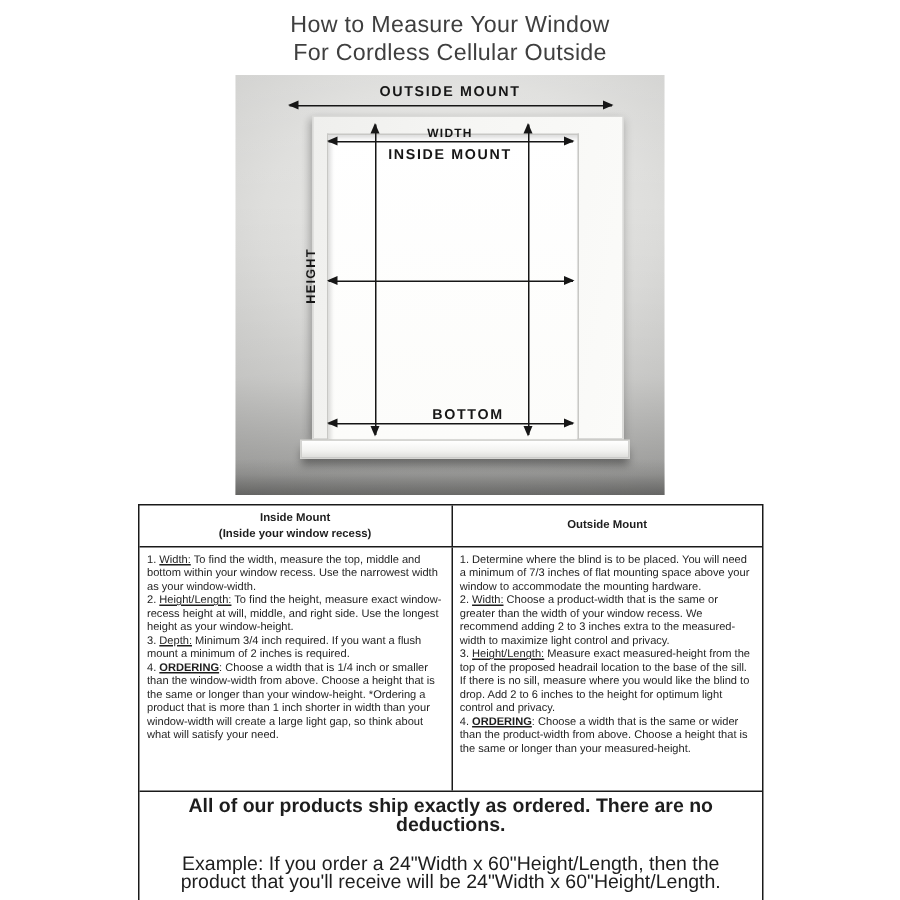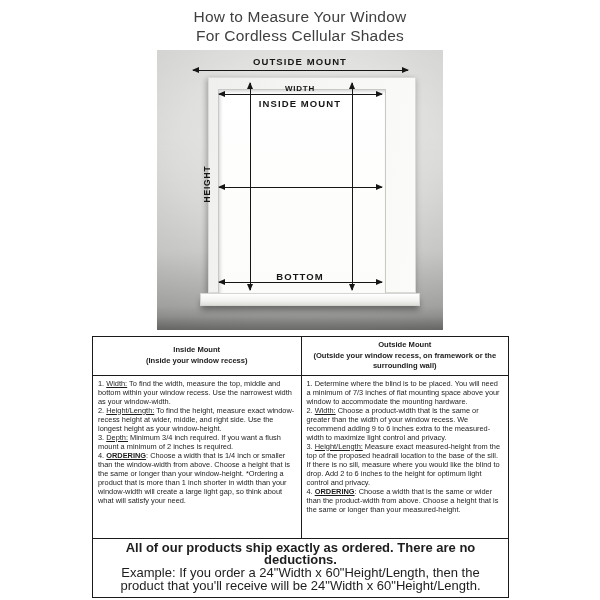--- a/index.html
+++ b/index.html
@@ -81,21 +81,21 @@
   .outside-label { top:6px;   left:0; width:100%; }
   .outside-arrow { top:20px;  left:36px; width:215px; }
   .width-label   { top:34px;  left:0; width:100%; font-size:8px; letter-spacing:0.8px; }
   .inside-arrow  { top:44px;  left:62px; width:163px; }
   .inside-label  { top:48px;  left:0; width:100%; }
   .v-left        { left:93px;  top:33px; height:207px; }
   .v-right       { left:195px; top:33px; height:207px; }
   .height-label  { left:28px; top:129px; width:44px; font-size:8.5px; letter-spacing:0.8px; transform:rotate(-90deg); }
   .center-label  { top:126px; left:0; width:100%; }
   .center-arrow  { top:137px; left:62px; width:163px; }
-  .bottom-label  { top:221px; left:0; width:100%; }
+  .bottom-label  { top:221px; left:12px; width:100%; }
   .bottom-arrow  { top:232px; left:62px; width:163px; }
 
   
   .mtable {
     position:absolute; left:92px; top:336px; width:417px;
     border:1.2px solid var(--table-border,#1a1a1a);
     background:#fff; color:var(--body-text,#1d1d1d);
   }
   .thead { display:flex; border-bottom:1.2px solid var(--table-border,#1a1a1a); }
   .thcell {
@@ -108,30 +108,30 @@
   .tcell { width:50%; padding:3px 4px 3px 5px; font-size:7.4px; line-height:9px; }
   .tcell + .tcell { border-left:1.2px solid var(--table-border,#1a1a1a); }
   .instr span { display:inline; }
   .u { text-decoration:underline; }
   .b { font-weight:bold; }
   .tfoot {
     border-top:1.2px solid var(--table-border,#1a1a1a);
     text-align:center; padding:3px 10px 4px;
     font-size:13px; line-height:12.8px;
   }
-  .tfoot .example { max-width:372px; margin:0 auto; }
+  .tfoot .example { max-width:372px; margin:13px auto; }
 </style>
 </head>
 <body>
 
 <div class="page">
 
   <div class="title">
     <div>How to Measure Your Window</div>
-    <div>For Cordless Cellular Shades</div>
+    <div>For Cordless Cellular Outside</div>
   </div>
 
   <div class="photo">
     <div class="frame">
       <div class="recess"></div>
     </div>
     <div class="sill"></div>
     <div class="photo-bottom-shade"></div>
 
     <div class="dlabel outside-label">OUTSIDE MOUNT</div>
@@ -153,33 +153,32 @@
   </div>
 
   <div class="mtable">
     <div class="thead">
       <div class="thcell">
         <div>Inside Mount</div>
         <div>(Inside your window recess)</div>
       </div>
       <div class="thcell">
         <div>Outside Mount</div>
-        <div>(Outside your window recess, on framework or the surrounding wall)</div>
       </div>
     </div>
     <div class="tbody">
       <div class="tcell">
           <div class="instr"><span>1. </span><span class="u">Width:</span><span> To find the width, measure the top, middle and bottom within your window recess. Use the narrowest width as your window-width.</span></div>
-          <div class="instr"><span>2. </span><span class="u">Height/Length:</span><span> To find the height, measure exact window-recess height at wider, middle, and right side. Use the longest height as your window-height.</span></div>
+          <div class="instr"><span>2. </span><span class="u">Height/Length:</span><span> To find the height, measure exact window-recess height at will, middle, and right side. Use the longest height as your window-height.</span></div>
           <div class="instr"><span>3. </span><span class="u">Depth:</span><span> Minimum 3/4 inch required. If you want a flush mount a minimum of 2 inches is required.</span></div>
           <div class="instr"><span>4. </span><span class="u b">ORDERING</span><span>: Choose a width that is 1/4 inch or smaller than the window-width from above. Choose a height that is the same or longer than your window-height. *Ordering a product that is more than 1 inch shorter in width than your window-width will create a large light gap, so think about what will satisfy your need.</span></div>
         </div>
       <div class="tcell">
           <div class="instr"><span>1. Determine where the blind is to be placed. You will need a minimum of 7/3 inches of flat mounting space above your window to accommodate the mounting hardware.</span></div>
-          <div class="instr"><span>2. </span><span class="u">Width:</span><span> Choose a product-width that is the same or greater than the width of your window recess. We recommend adding 9 to 6 inches extra to the measured-width to maximize light control and privacy.</span></div>
+          <div class="instr"><span>2. </span><span class="u">Width:</span><span> Choose a product-width that is the same or greater than the width of your window recess. We recommend adding 2 to 3 inches extra to the measured-width to maximize light control and privacy.</span></div>
           <div class="instr"><span>3. </span><span class="u">Height/Length:</span><span> Measure exact measured-height from the top of the proposed headrail location to the base of the sill. If there is no sill, measure where you would like the blind to drop. Add 2 to 6 inches to the height for optimum light control and privacy.</span></div>
           <div class="instr"><span>4. </span><span class="u b">ORDERING</span><span>: Choose a width that is the same or wider than the product-width from above. Choose a height that is the same or longer than your measured-height.</span></div>
         </div>
     </div>
     <div class="tfoot">
       <div class="b">All of our products ship exactly as ordered. There are no deductions.</div>
       <div class="example">Example: If you order a 24"Width x 60"Height/Length, then the product that you'll receive will be 24"Width x 60"Height/Length.</div>
     </div>
   </div>
 

